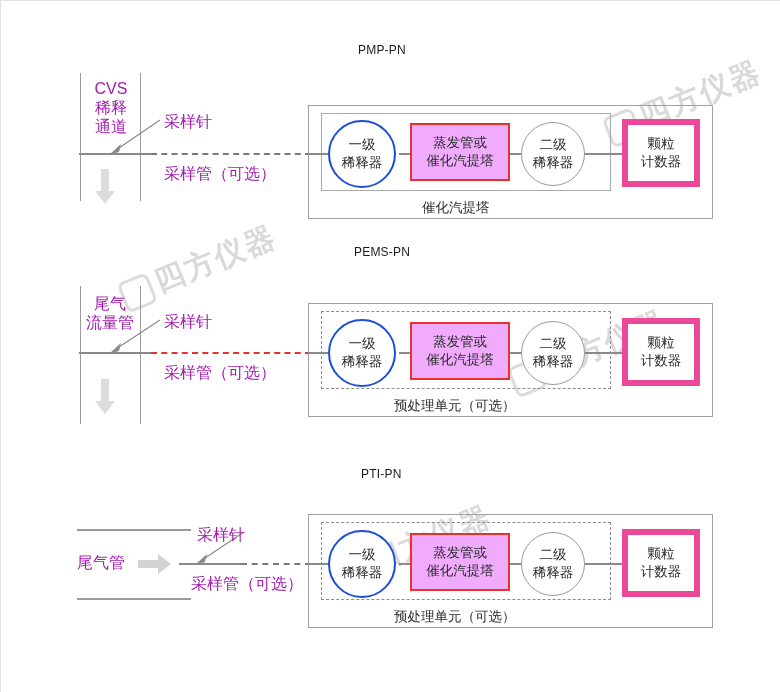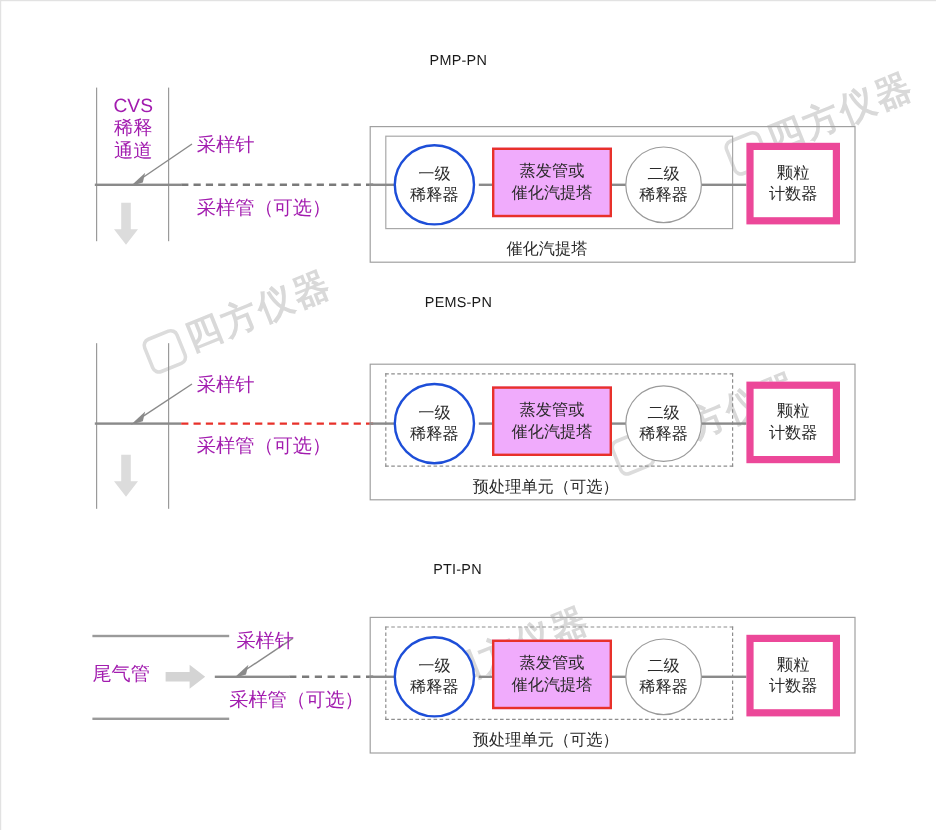--- a/index.html
+++ b/index.html
@@ -222,20 +222,24 @@
     </div>
   </div>
 
   <div class="abs caption" style="left:421px; top:198px;">催化汽提塔</div>
 
   <div class="abs section-title" style="left:353px; top:244px;">PEMS-PN</div>
 
   <div class="abs vline" style="left:79px; top:285px; height:138px;"></div>
   <div class="abs vline" style="left:139px; top:285px; height:138px;"></div>
 
+  <div class="abs label label-center" style="left:78px; top:293px; width:62px;">
+    <div>尾气</div>
+    <div>流量管</div>
+  </div>
 
   <svg class="abs" style="left:93px; top:378px;" width="22" height="36">
     <polygon points="7,0 15,0 15,22 21,22 11,35 1,22 7,22" fill="#dcdcdc"></polygon>
   </svg>
 
   <div class="abs hline" style="left:78px; top:351px; width:72px;"></div>
 
   <svg class="abs" style="left:104px; top:316px;" width="58" height="39">
     <line x1="55" y1="3" x2="11" y2="32" stroke="#8a8a8a" stroke-width="1.2"></line>
     <polygon points="4,37 16,26 14,34" fill="#8a8a8a"></polygon>

